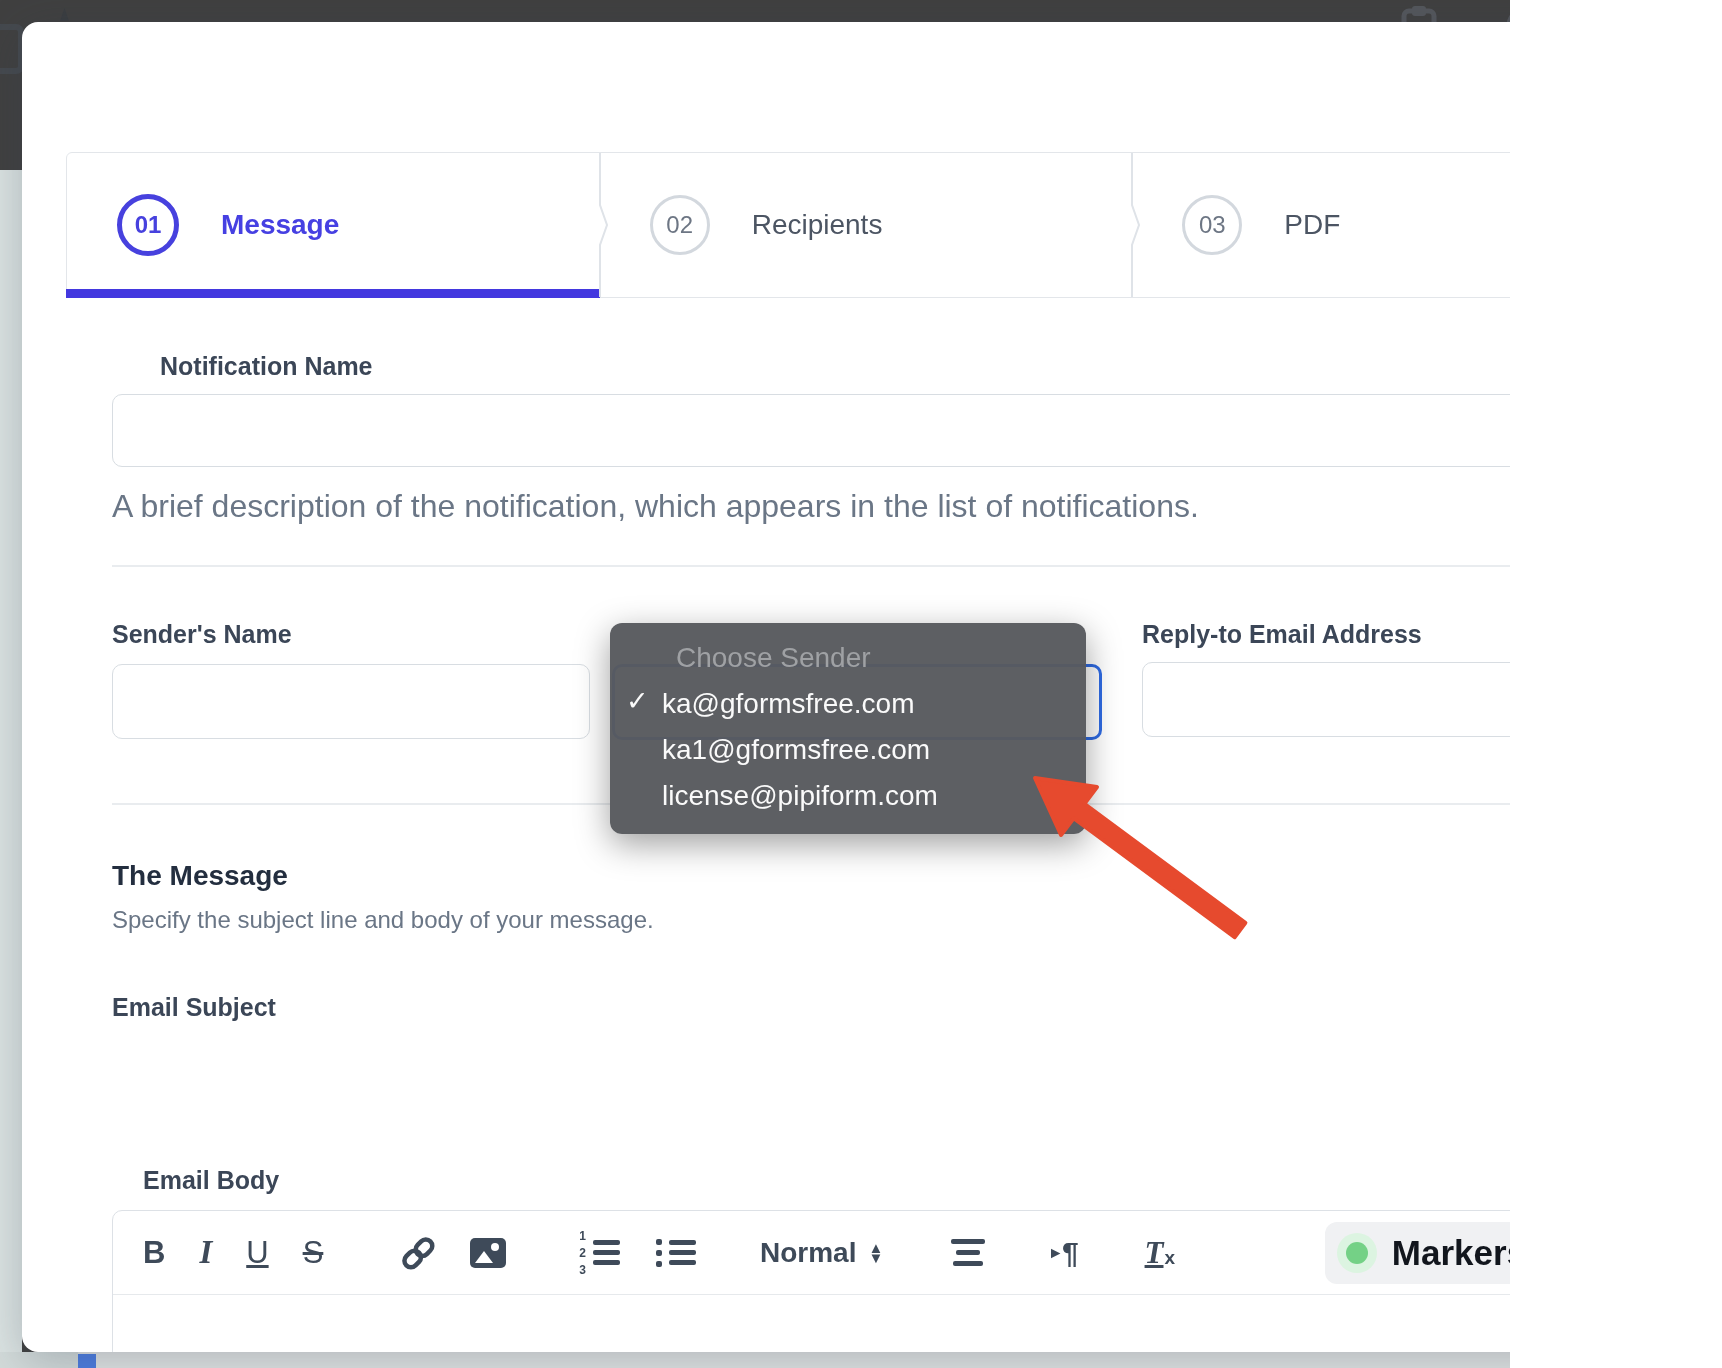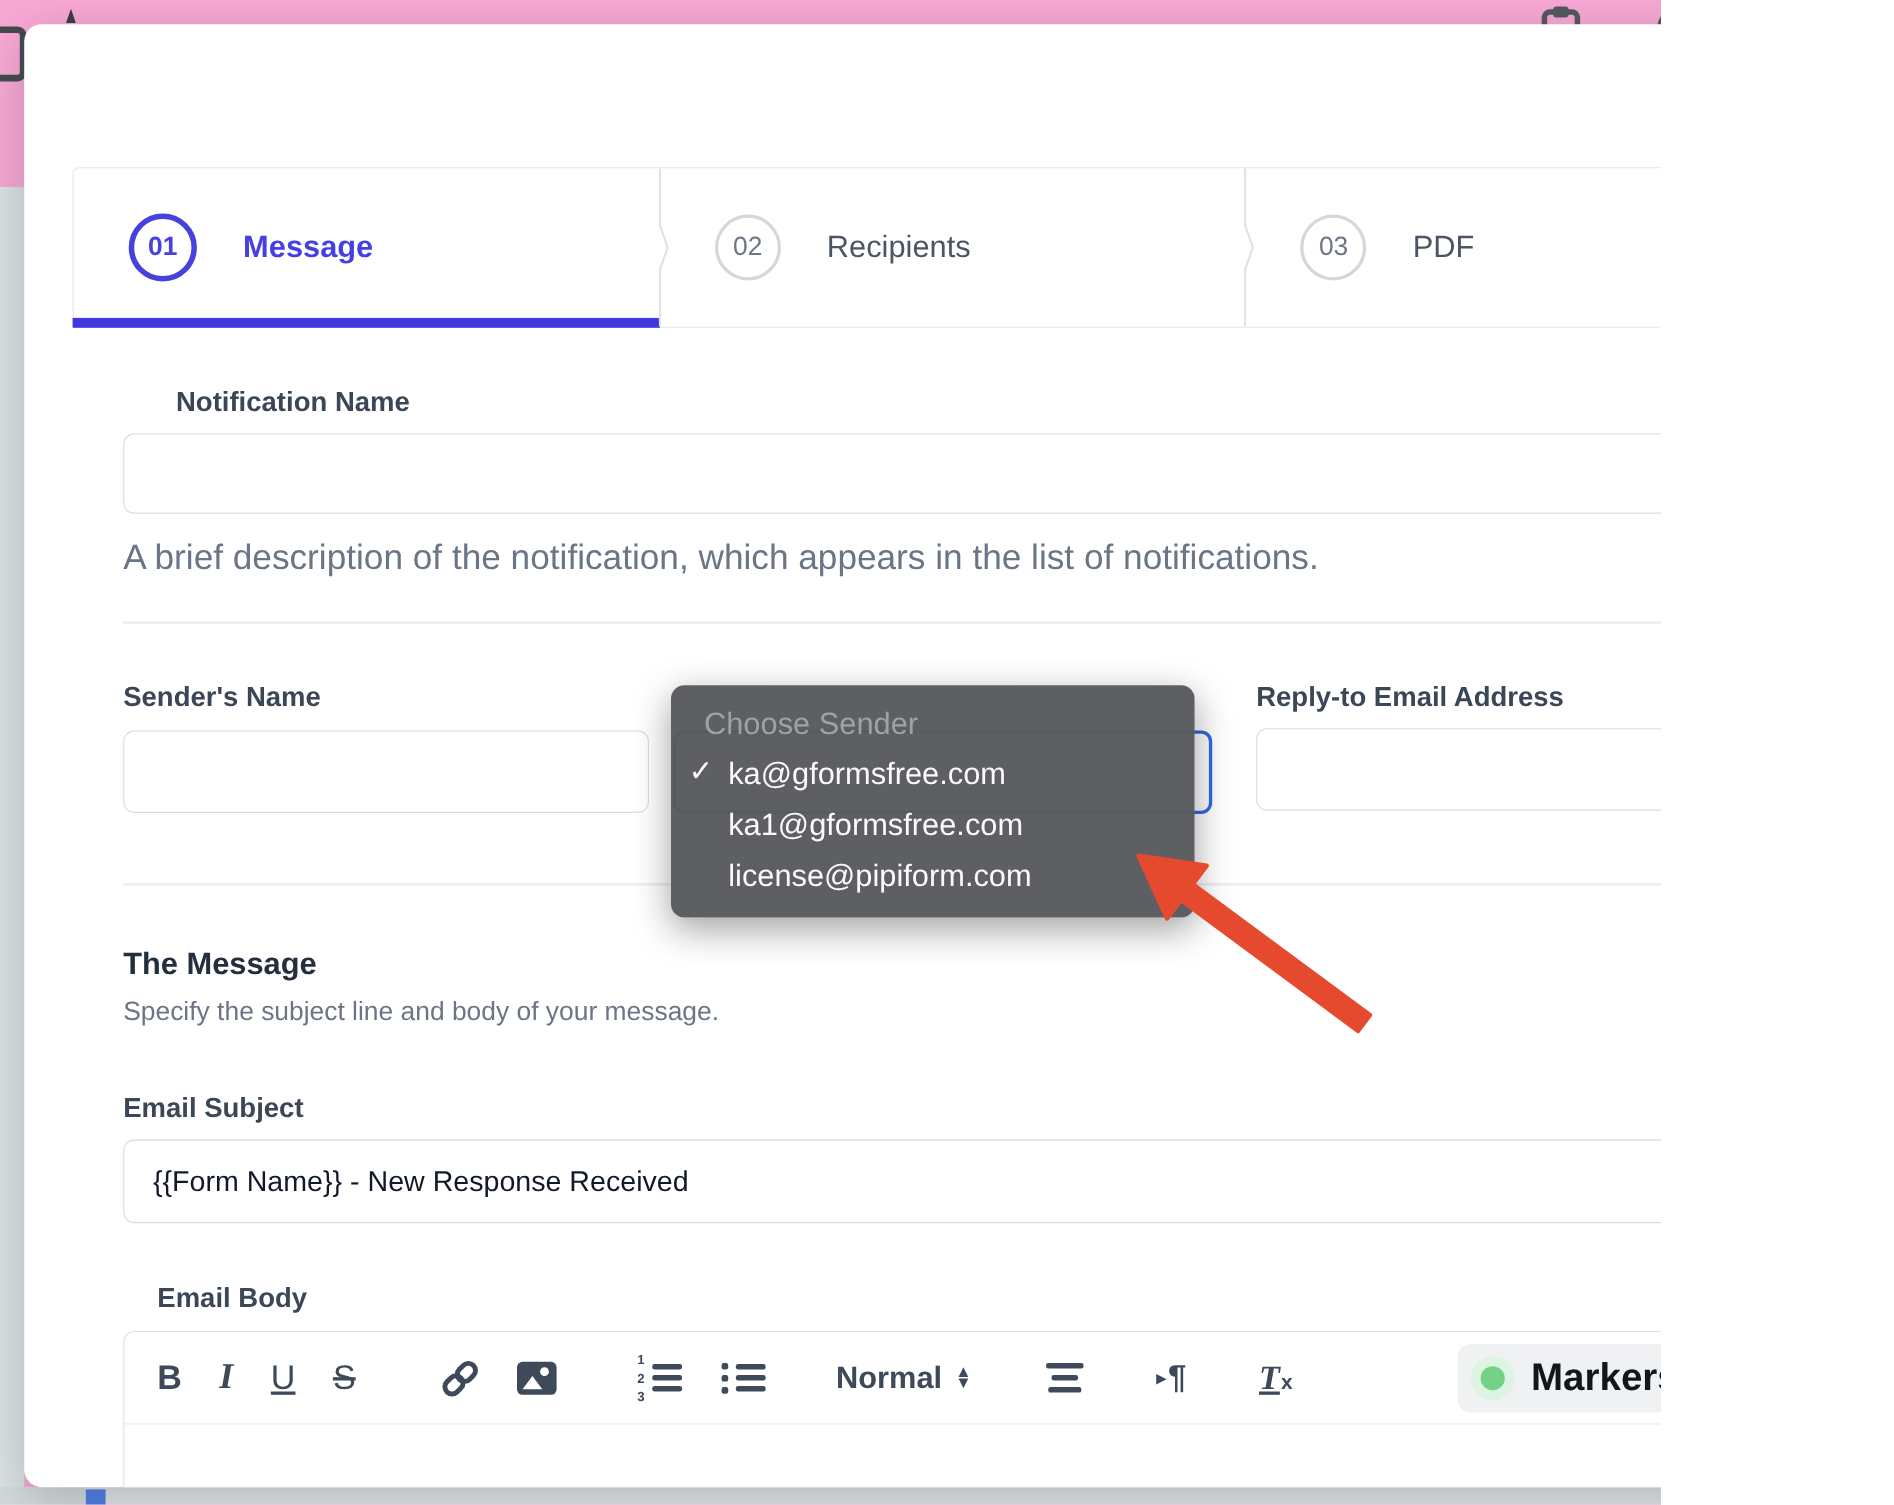--- a/index.html
+++ b/index.html
@@ -1,17 +1,17 @@
 <!DOCTYPE html>
 <html><head>
 <meta charset="utf-8">
 <style>
   html,body{margin:0;padding:0;background:#fff;}
   .page{position:relative;width:1510px;height:1368px;overflow:hidden;
-        font-family:"Liberation Sans",sans-serif;background:#f9a8d4;}
+        font-family:"Liberation Sans",sans-serif;background:#404040;}
   
   .bg-left{position:absolute;left:0;top:170px;width:22px;bottom:0;background:#dbe3e2;}
   .bottom-strip{position:absolute;left:0;top:1352px;width:1722px;height:16px;background:#e2e5e4;}
   .bottom-strip-left{position:absolute;left:0;top:1352px;width:78px;height:16px;background:#d3dbda;}
   .bottom-blue{position:absolute;left:78px;top:1354px;width:18px;height:14px;background:#4c7de2;}
   
   .corner-bracket{position:absolute;left:-26px;top:24px;width:38px;height:38px;border:6px solid #45494e;border-radius:8px;background:transparent;}
   .cursor-speck{position:absolute;left:60px;top:8px;width:9px;height:13px;background:#3a3d40;clip-path:polygon(50% 0,100% 100%,0 100%);}
   
   .top-icons{position:absolute;left:0;top:0;width:1722px;height:60px;z-index:1;}
@@ -39,21 +39,21 @@
             font-family:"Liberation Sans",sans-serif;font-size:26px;color:#111826;padding:0 26px;outline:none;}
   .divider{position:absolute;height:2px;background:#e9ecef;}
   .merge-icon{position:absolute;pointer-events:none;}
   
   .sender-select{position:absolute;left:590px;top:642px;width:490px;height:76px;box-sizing:border-box;
                  border:3px solid #2f6be4;border-radius:10px;background:#fff;z-index:4;}
   
   .popup{position:absolute;left:588px;top:601px;width:476px;height:211px;background:rgba(88,90,94,.97);
          border-radius:12px;box-shadow:0 10px 34px rgba(0,0,0,.38);z-index:5;padding-top:12px;box-sizing:border-box;}
   .popup-row{height:46px;display:flex;align-items:center;font-size:28px;}
-  .popup-title{color:#9fa1a4;padding-left:30px;}
+  .popup-title{color:#9fa1a4;padding-left:66px;}
   .popup-opt{color:#fafafa;padding-left:52px;position:relative;}
   .popup-check{position:absolute;left:16px;top:4px;font-size:27px;color:#fafafa;}
   
   .arrow-svg{position:absolute;left:0;top:0;width:1680px;height:1330px;z-index:6;pointer-events:none;}
   
   .editor{position:absolute;left:90px;top:1188px;width:1506px;height:180px;box-sizing:border-box;
           border:1.5px solid #dde1e6;border-radius:10px;background:#fff;}
   .toolbar{height:83px;border-bottom:1.5px solid #e6e9ec;display:flex;align-items:center;padding:0 30px;}
   .tbtn{display:flex;align-items:center;justify-content:center;color:#3e4a59;cursor:pointer;}
   .glyph{font-size:31px;font-weight:700;}
@@ -190,21 +190,20 @@
     </div>
 
     <svg class="arrow-svg">
       <polygon points="1212.6,915.2 1223.4,900.8 1062.4,781.8 1075,765 1013,756 1039,813 1051.6,796.2" fill="#e64a2e" stroke="#e64a2e" stroke-width="4" stroke-linejoin="round"></polygon>
     </svg>
 
     <div class="section-title" style="left:90px;top:838px;">The Message</div>
     <div class="muted" style="left:90px;top:884px;font-size:24px;">Specify the subject line and body of your message.</div>
 
     <div class="field-label" style="left:90px;top:971px;">Email Subject</div>
-    <input class="tb-input" style="left: 90px; top: 1014px; width: 1506px; height: 76px;" value="{{Form Name}} - New Response Received">
     <div class="merge-icon" style="left:1540px;top:1034px;">
       <svg width="40" height="38" viewBox="0 0 40 38">
           <g stroke="#c9ced6" stroke-width="3.5" stroke-linecap="round" fill="none">
             <path d="M3 6 H29"></path>
             <path d="M3 14 H23"></path>
             <path d="M3 22 H15"></path>
             <path d="M31 10 V28"></path>
             <path d="M24 22 L31 29 L38 22"></path>
           </g>
         </svg>

